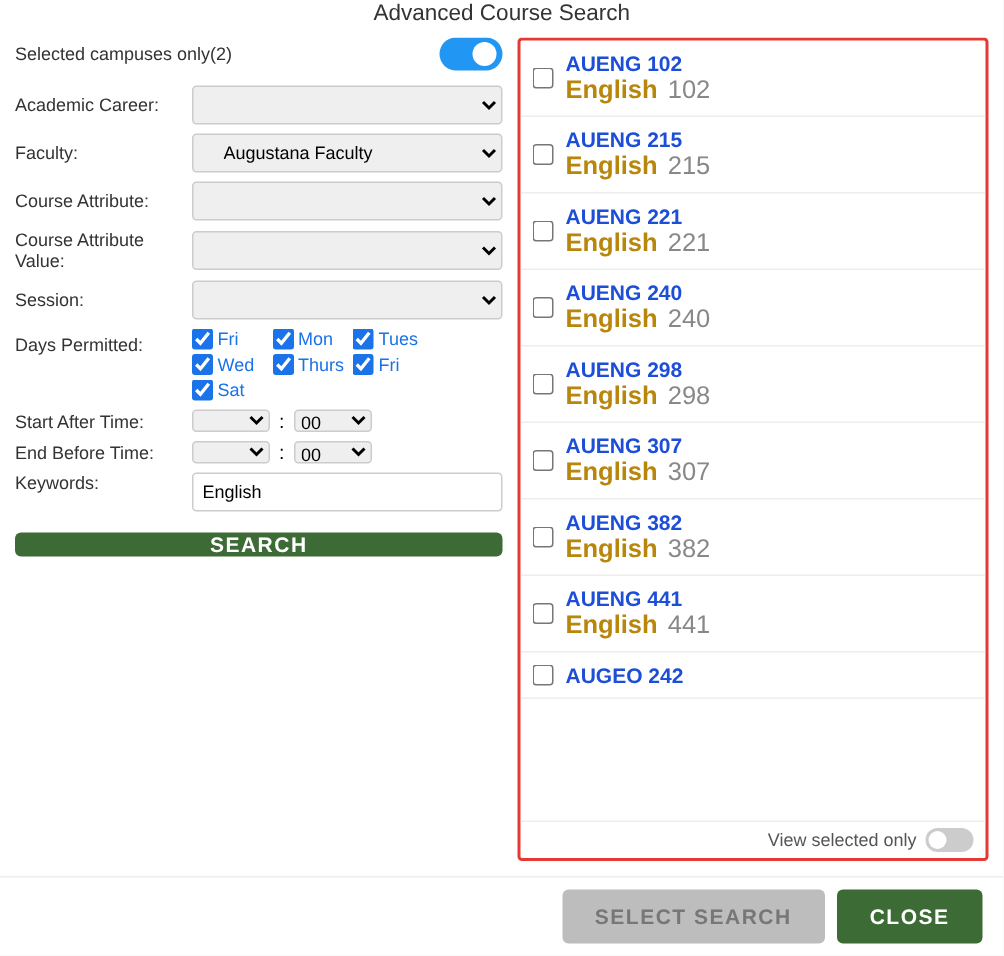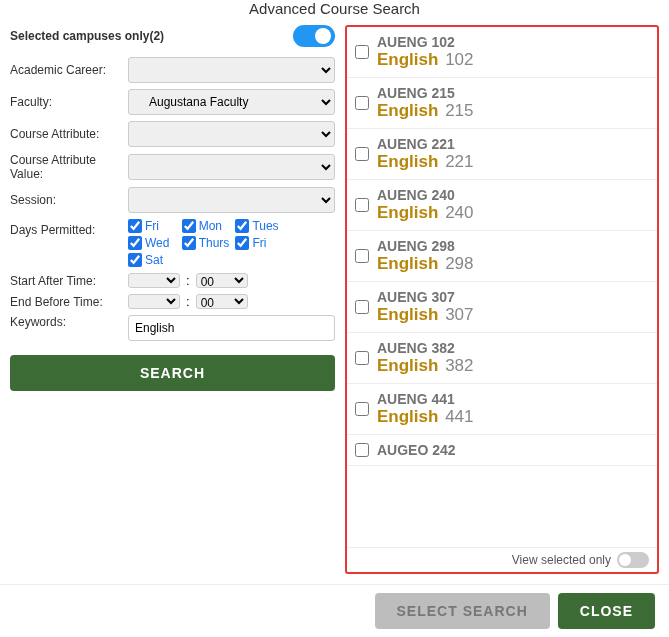--- a/index.html
+++ b/index.html
@@ -66,21 +66,20 @@
     }
     .toggle-row {
       display: flex;
       align-items: center;
       gap: 8px;
       margin-bottom: 4px;
     }
     .toggle-label {
       font-size: 12px;
       color: #333;
-      font-weight: bold;
     }
     .toggle {
       position: relative;
       width: 42px;
       height: 22px;
       margin-left: auto;
     }
     .toggle-slider {
       position: absolute;
       cursor: pointer;
@@ -143,21 +142,20 @@
       border: 1px solid #ccc;
       border-radius: 3px;
       padding: 2px 6px;
       font-size: 12px;
     }
     .search-btn {
       background: #3d6b35;
       color: white;
       border: none;
       border-radius: 4px;
-      padding: 10px;
       font-size: 14px;
       font-weight: bold;
       letter-spacing: 1px;
       cursor: pointer;
       width: 100%;
       margin-top: 8px;
     }
 
     
     .right-panel {
@@ -186,21 +184,21 @@
       height: 14px;
       flex-shrink: 0;
     }
     .course-info {
       display: flex;
       flex-direction: column;
     }
     .course-code {
       font-size: 14px;
       font-weight: bold;
-      color: #737373;
+      color: #1d4ed8;
     }
     .course-sub {
       font-size: 17px;
     }
     .course-sub .sub-name {
       color: #b8860b;
       font-weight: bold;
     }
     .course-sub .sub-num {
       color: #888;

